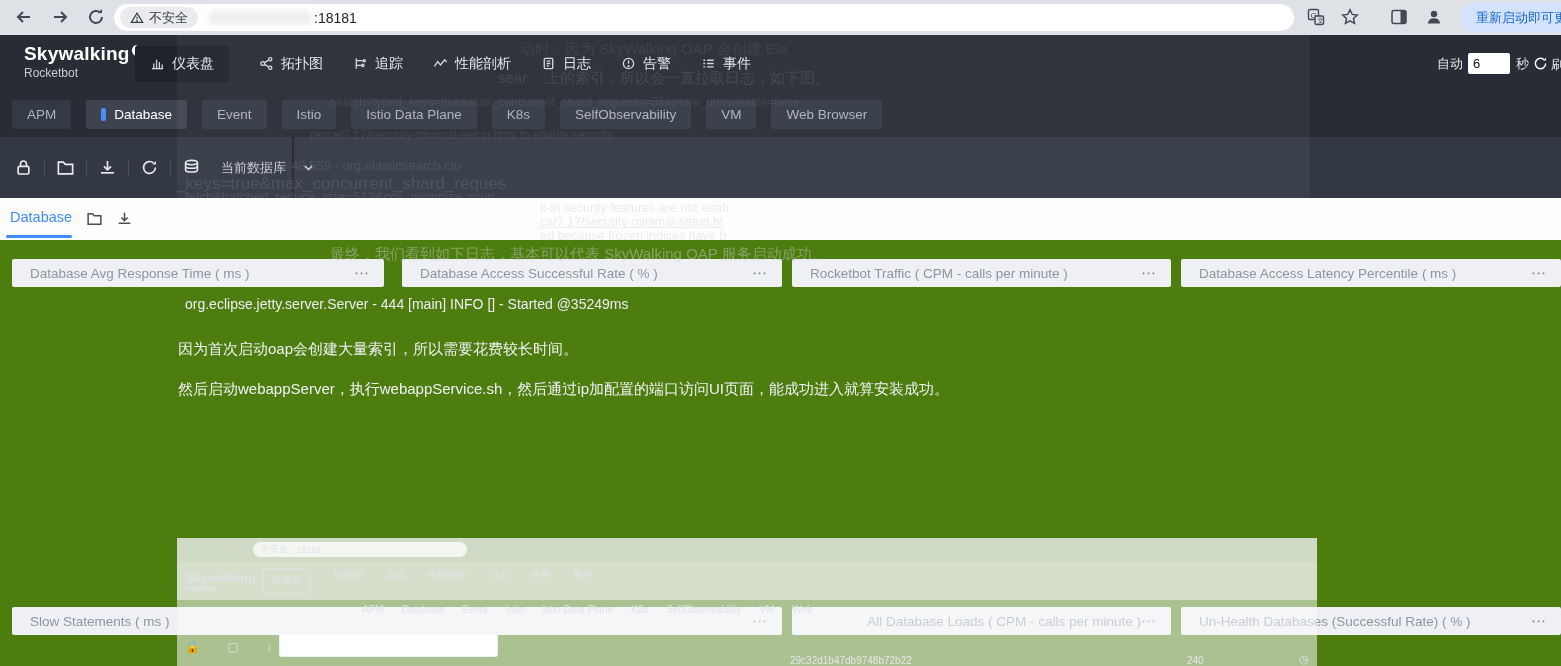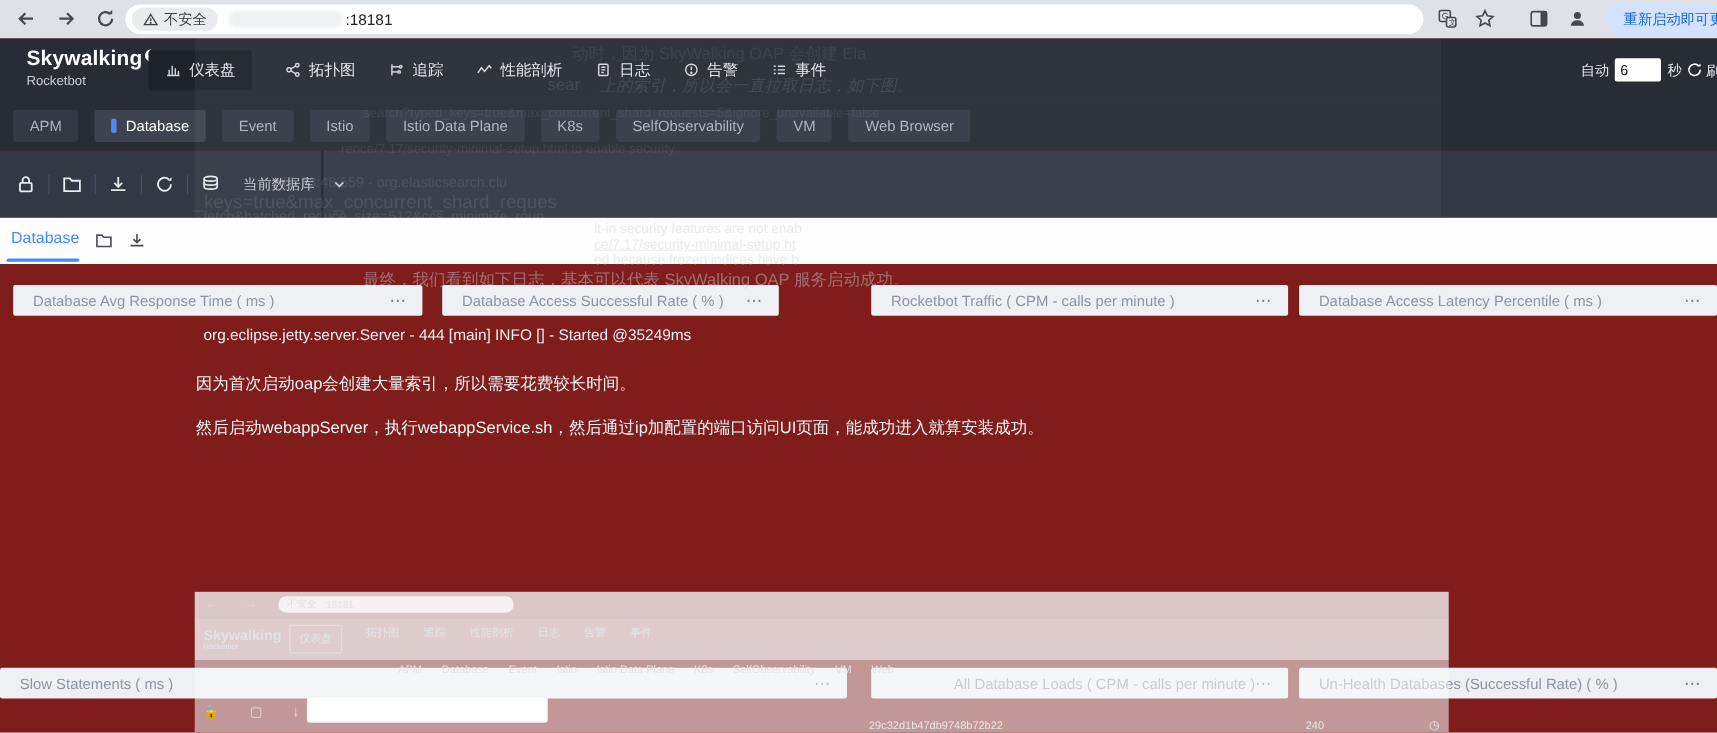--- a/index.html
+++ b/index.html
@@ -1,18 +1,18 @@
 <!DOCTYPE html>
 <html><head>
 <meta charset="utf-8">
 <style>
   * { box-sizing: border-box; margin: 0; padding: 0; }
   body { margin:0; background:#fff; }
   .screen { position:relative; width:1561px; height:666px; overflow:hidden;
-            font-family:"Liberation Sans", sans-serif; background:#7f1d1d; }
+            font-family:"Liberation Sans", sans-serif; background:#4d7c0f; }
   .mono { font-family:Liberation Sans, sans-serif; }
 
   
   .chrome { position:absolute; left:0; top:0; width:1561px; height:35px; background:#dee1e6; }
   .chrome .navbtn { position:absolute; top:7px; width:20px; height:20px; color:#45494f; }
   .chrome .navbtn svg { width:20px; height:20px; }
   .btn-back { left:14px; }
   .btn-fwd  { left:50px; color:#a8acb2; }
   .btn-reload { left:86px; }
   .omnibox { position:absolute; left:114px; top:4px; width:1180px; height:27px;
@@ -79,21 +79,21 @@
                 display:flex; align-items:center; padding:0 14px 0 18px; }
   .panel-head .ttl { flex:1; color:#8e95a2; font-size:13.5px; white-space:nowrap; overflow:hidden; }
   .panel-head .dots { color:#7b8290; font-size:15px; letter-spacing:1px; cursor:pointer; }
 
   
   .ghost { position:absolute; left:0; top:0; width:1561px; height:666px; pointer-events:none; z-index:5; }
   .lighten { position:absolute; left:177px; top:35px; width:1133px; height:163px; background:rgba(255,255,255,0.045); }
   .g { position:absolute; white-space:nowrap; }
   .g-hdr-top { left:520px; top:40px; font-size:15px; color:rgba(255,255,255,0.07); }
   .g-hdr-en { left:498px; top:69px; font-size:15px; color:rgba(255,255,255,0.10); }
-  .g-hdr-cn { left:545px; top:69px; font-size:15px; color:rgba(255,255,255,0.10);font-style:italic; }
+  .g-hdr-cn { left:545px; top:69px; font-size:15px; color:rgba(255,255,255,0.10); }
   .g-tab1 { left:330px; top:95px;  font-size:12px; color:rgba(255,255,255,0.08); }
   .g-tab2 { left:330px; top:112px; font-size:12px; color:rgba(255,255,255,0.08); }
   .g-tab3 { left:310px; top:128px; font-size:12px; color:rgba(255,255,255,0.08); }
   .g-tool1 { left:185px; top:142px; font-size:13px; color:rgba(255,255,255,0.10); }
   .g-tool2 { left:255px; top:158px; font-size:13px; color:rgba(255,255,255,0.10); }
   .g-tool3 { left:176px; top:174px; font-size:17px; color:rgba(255,255,255,0.10); }
   .g-tool4 { left:185px; top:189px; font-size:13px; color:rgba(255,255,255,0.10); }
   .g-white1 { left:540px; top:201px; font-size:12.5px; color:#e9ebef; }
   .g-white2 { left:540px; top:215px; font-size:12.5px; color:#e9ebef; text-decoration:underline; }
   .g-white3 { left:540px; top:229px; font-size:12.5px; color:#e9ebef; }
@@ -339,34 +339,34 @@
     <svg class="sub-ic sub-download" viewBox="0 0 16 16" fill="none" stroke="currentColor" stroke-width="1.4">
         <path d="M8 2.5v7M5 7l3 3 3-3"></path>
         <path d="M2.5 12.5h11"></path>
       </svg>
   </div>
 
   <div class="panel-head" style="left:12px;  top:259px; width:372px;">
     <span class="ttl">Database Avg Response Time ( ms )</span>
     <span class="dots">⋯</span>
   </div>
-  <div class="panel-head" style="left:402px; top:259px; width:306px;">
+  <div class="panel-head" style="left:402px; top:259px; width:380px;">
     <span class="ttl">Database Access Successful Rate ( % )</span>
     <span class="dots">⋯</span>
   </div>
   <div class="panel-head" style="left:792px; top:259px; width:379px;">
     <span class="ttl">Rocketbot Traffic ( CPM - calls per minute )</span>
     <span class="dots">⋯</span>
   </div>
   <div class="panel-head" style="left:1181px; top:259px; width:380px;">
     <span class="ttl">Database Access Latency Percentile ( ms )</span>
     <span class="dots">⋯</span>
   </div>
 
-  <div class="panel-head" style="left:0;  top:607px; width:770px;">
+  <div class="panel-head" style="left:12px;  top:607px; width:770px;">
     <span class="ttl">Slow Statements ( ms )</span>
     <span class="dots">⋯</span>
   </div>
   <div class="panel-head" style="left:792px; top:607px; width:379px;text-align:right;">
     <span class="ttl">All Database Loads ( CPM - calls per minute )</span>
     <span class="dots">⋯</span>
   </div>
   <div class="panel-head" style="left:1181px; top:607px; width:380px;">
     <span class="ttl">Un-Health Databases (Successful Rate) ( % )</span>
     <span class="dots">⋯</span>

